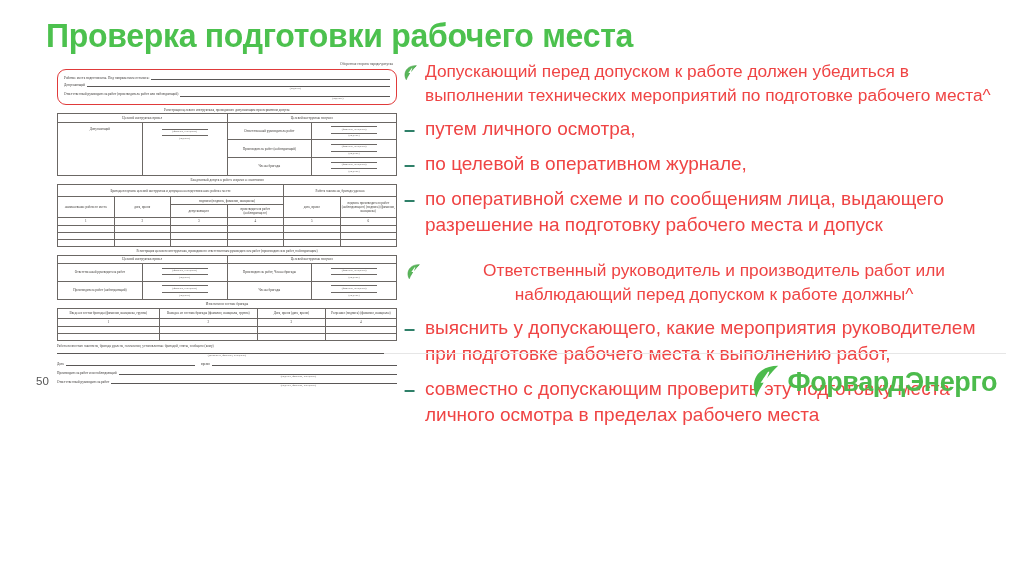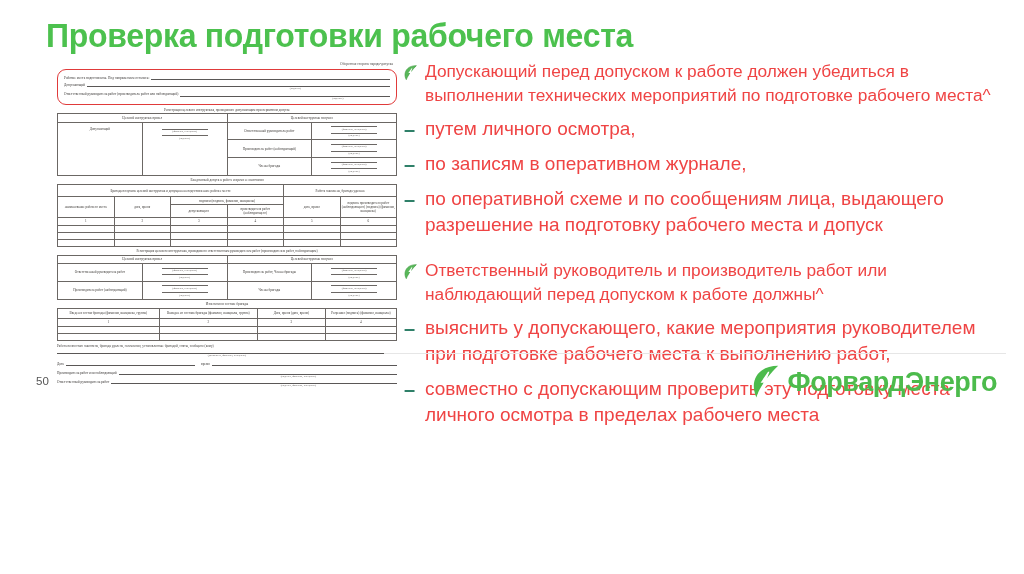--- a/index.html
+++ b/index.html
@@ -107,21 +107,21 @@
   .foot-sub { font-size: 2.7px; text-align: center; color: #56524f; }
 
   
   .content {
     position: absolute;
     left: 403px; top: 60px;
     width: 600px;
   }
   .blk { display: flex; align-items: flex-start; }
   .blk + .blk { margin-top: 6px; }
-  .gap-big { margin-top: 22px !important; }
+  .gap-big { margin-top: 22px !important; text-align: center; }
 
   .leaf-icon { flex: 0 0 auto; width: 22px; margin-top: 4px; }
   .dash-icon {
     flex: 0 0 auto; width: 22px;
     color: #2f8069; font-size: 20px; font-weight: bold;
     line-height: 1; margin-top: 3px; padding-left: 1px;
   }
   .btext {
     flex: 1 1 auto;
     font-size: 17.3px;
@@ -390,21 +390,21 @@
       <span class="btext">Допускающий перед допуском к работе должен убедиться в выполнении технических мероприятий по подготовке рабочего места^</span>
     </div>
 
     <div class="blk lvl2" style="margin-top:9px;">
       <span class="dash-icon">–</span>
       <span class="btext">путем личного осмотра,</span>
     </div>
 
     <div class="blk lvl2" style="margin-top:9px;">
       <span class="dash-icon">–</span>
-      <span class="btext">по записям в оперативном журнале,</span>
+      <span class="btext">по целевой в оперативном журнале,</span>
     </div>
 
     <div class="blk lvl2" style="margin-top:9px;">
       <span class="dash-icon">–</span>
       <span class="btext">по оперативной схеме и по сообщениям лица, выдающего разрешение на подготовку рабочего места и допуск</span>
     </div>
 
     <div class="blk gap-big">
       <span class="leaf-icon">
         <svg viewBox="0 0 24 26" width="16" height="18" aria-hidden="true">

